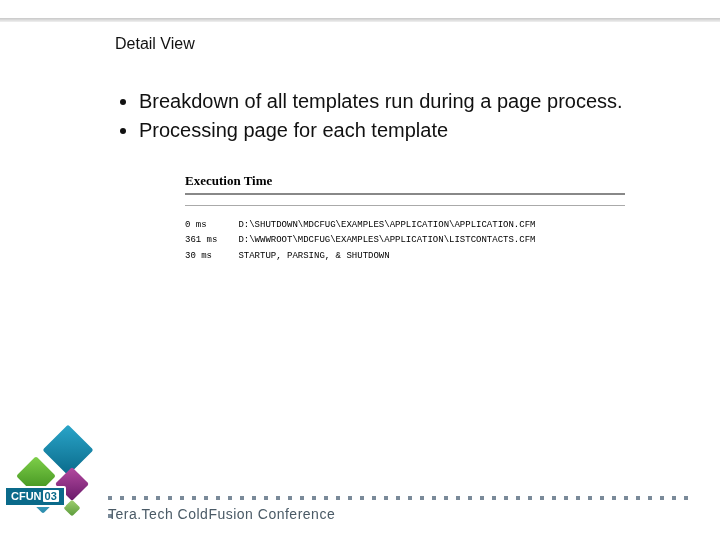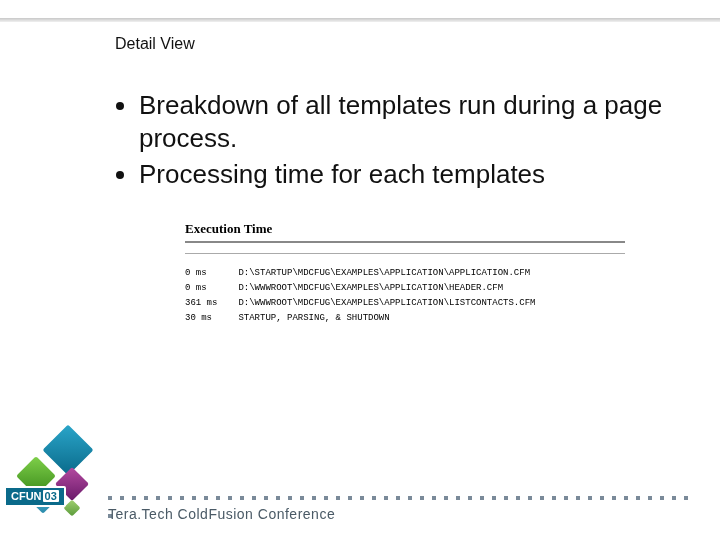--- a/index.html
+++ b/index.html
@@ -28,21 +28,21 @@
   }
   .title {
     font-size: 16px;
     color: #111;
     margin: 0 0 36px 0;
     font-weight: 400;
   }
   ul.bullets {
     margin: 0 0 30px 0;
     padding-left: 24px;
-    font-size: 26px;
+    font-size: 20px;
     color: #111;
     line-height: 1.25;
   }
   ul.bullets li {
     margin-bottom: 4px;
   }
   .exec-block {
     margin-left: 70px;
     width: 440px;
   }
@@ -162,35 +162,31 @@
 </head>
 <body>
 
 <div class="top-rule"></div>
 
 <div class="content">
   <h1 class="title">Detail View</h1>
 
   <ul class="bullets">
     <li>Breakdown of all templates run during a page process.</li>
-    <li>Processing time for each templates</li>
+    <li>Processing page for each template</li>
   </ul>
 
   <div class="exec-block">
     <div class="exec-heading">Execution Time</div>
     <div class="exec-rule"></div>
     <div class="exec-rule2"></div>
 
     <div class="exec-row">
       <span class="exec-time">0 ms</span>
-      <span class="exec-path">D:\STARTUP\MDCFUG\EXAMPLES\APPLICATION\APPLICATION.CFM</span>
-    </div>
-    <div class="exec-row">
-      <span class="exec-time">0 ms</span>
-      <span class="exec-path">D:\WWWROOT\MDCFUG\EXAMPLES\APPLICATION\HEADER.CFM</span>
+      <span class="exec-path">D:\SHUTDOWN\MDCFUG\EXAMPLES\APPLICATION\APPLICATION.CFM</span>
     </div>
     <div class="exec-row">
       <span class="exec-time">361 ms</span>
       <span class="exec-path">D:\WWWROOT\MDCFUG\EXAMPLES\APPLICATION\LISTCONTACTS.CFM</span>
     </div>
     <div class="exec-row">
       <span class="exec-time">30 ms</span>
       <span class="exec-path">STARTUP, PARSING, &amp; SHUTDOWN</span>
     </div>
   </div>

